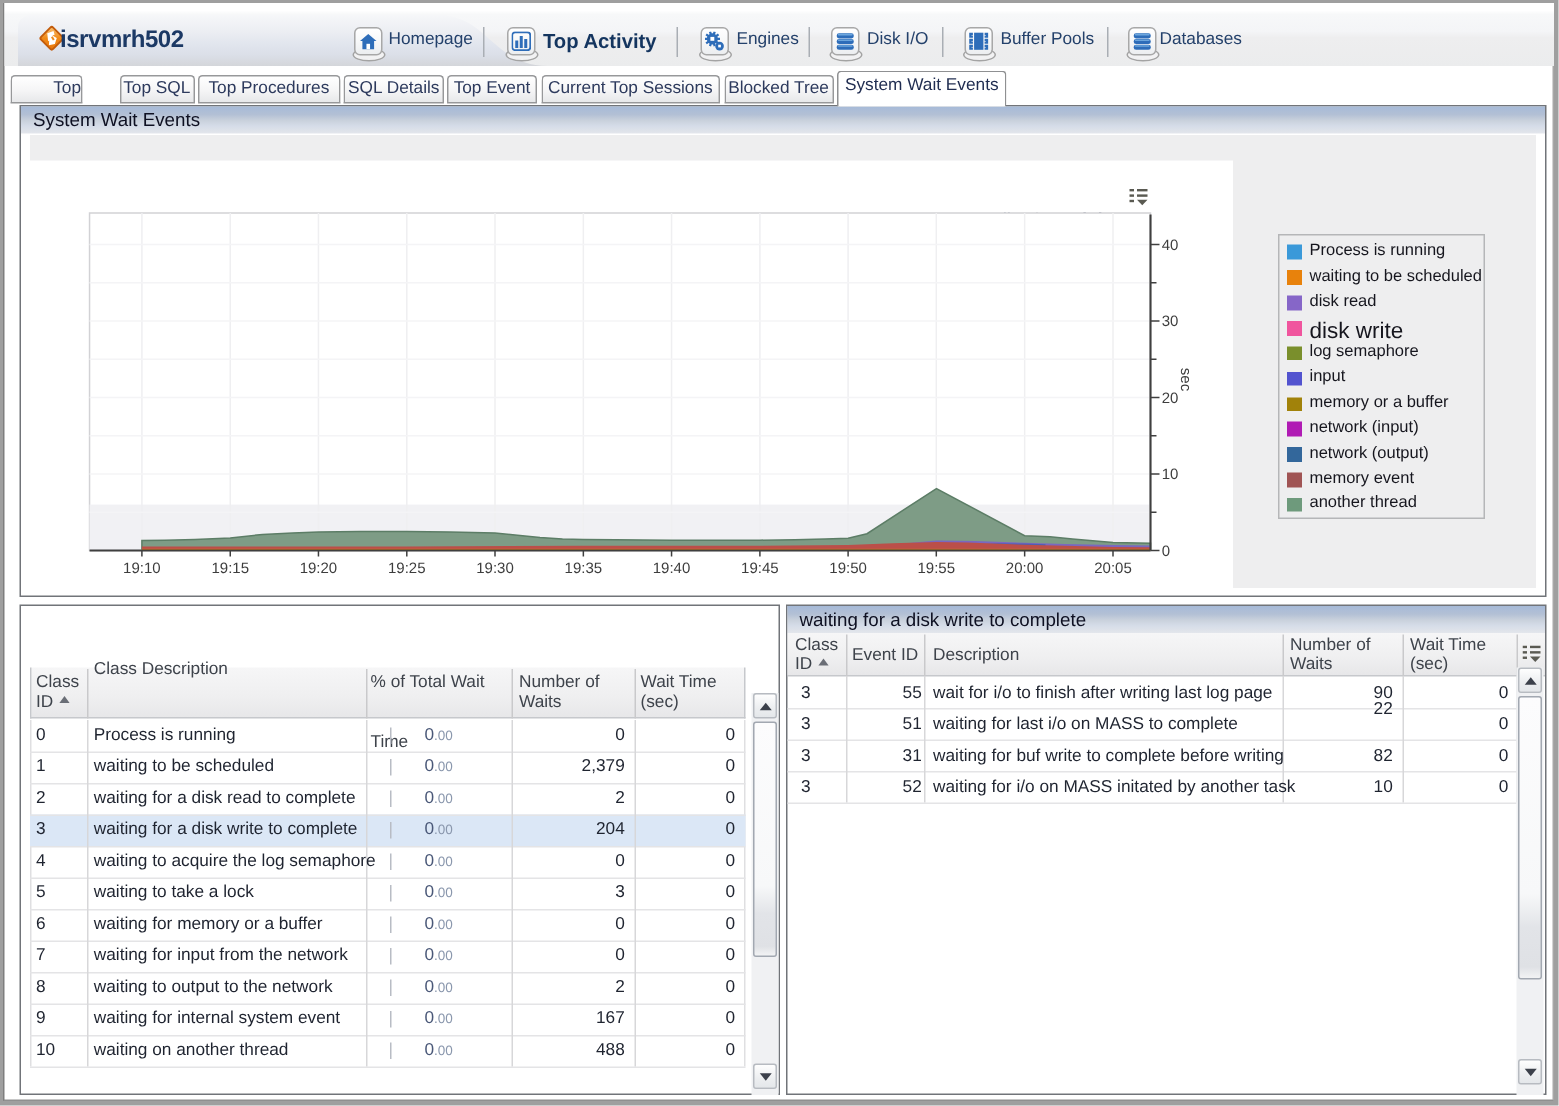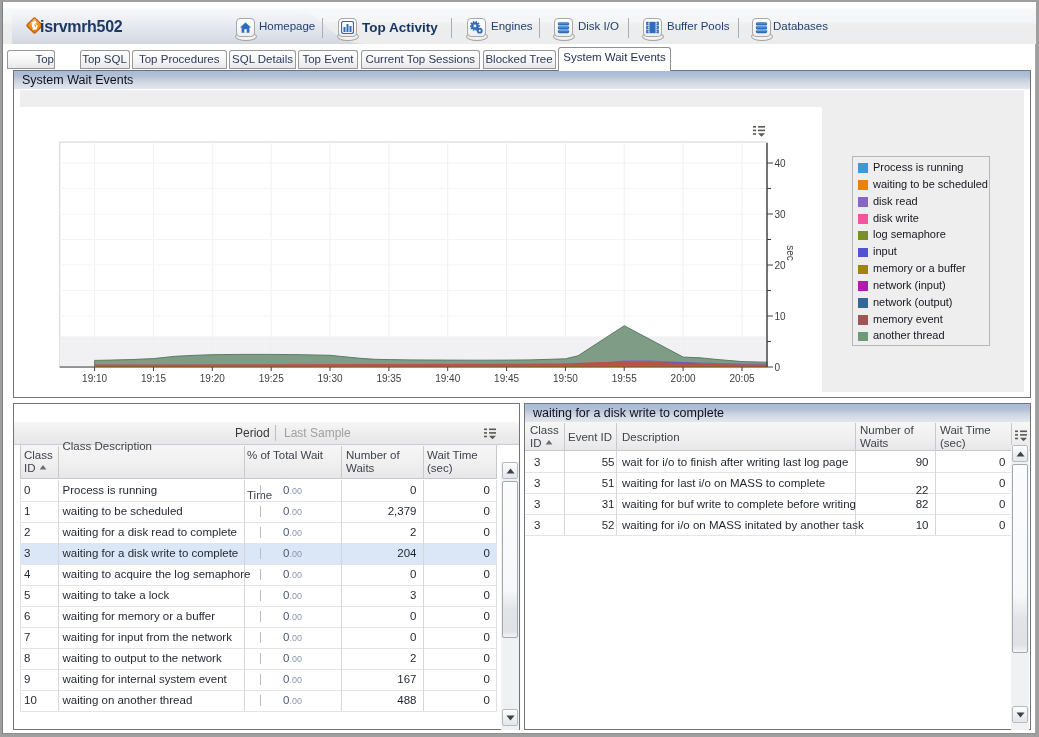--- a/index.html
+++ b/index.html
@@ -260,53 +260,38 @@
         </g>
       </svg>
 <div class="abs" style="left:838px;top:84.5px;width:138px;height:190px;background:#eeeeef;border:1px solid #b5b6b8;">
         <div style="position:absolute;left:5px;top:6.9px;width:9.5px;height:9.5px;background:#3a99d9;"></div>
         <div style="position:absolute;left:20px;top:4.4px;font-size:11px;color:#16161e;white-space:nowrap;">Process is running</div>
         <div style="position:absolute;left:5px;top:23.8px;width:9.5px;height:9.5px;background:#e8820c;"></div>
         <div style="position:absolute;left:20px;top:21.2px;font-size:11px;color:#16161e;white-space:nowrap;">waiting to be scheduled</div>
         <div style="position:absolute;left:5px;top:40.6px;width:9.5px;height:9.5px;background:#8666c8;"></div>
         <div style="position:absolute;left:20px;top:38.1px;font-size:11px;color:#16161e;white-space:nowrap;">disk read</div>
         <div style="position:absolute;left:5px;top:57.5px;width:9.5px;height:9.5px;background:#f0559e;"></div>
-        <div style="position:absolute;left:20px;top:55.0px;font-size:11px;color:#16161e;white-space:nowrap;">disk write</div>
+        <div style="position:absolute;left:20px;top:55.0px;font-size:15px;color:#16161e;white-space:nowrap;">disk write</div>
         <div style="position:absolute;left:5px;top:74.3px;width:9.5px;height:9.5px;background:#7a8f2c;"></div>
         <div style="position:absolute;left:20px;top:71.8px;font-size:11px;color:#16161e;white-space:nowrap;">log semaphore</div>
         <div style="position:absolute;left:5px;top:91.2px;width:9.5px;height:9.5px;background:#5253cf;"></div>
         <div style="position:absolute;left:20px;top:88.7px;font-size:11px;color:#16161e;white-space:nowrap;">input</div>
         <div style="position:absolute;left:5px;top:108.0px;width:9.5px;height:9.5px;background:#a1820a;"></div>
         <div style="position:absolute;left:20px;top:105.5px;font-size:11px;color:#16161e;white-space:nowrap;">memory or a buffer</div>
         <div style="position:absolute;left:5px;top:124.9px;width:9.5px;height:9.5px;background:#b01bb4;"></div>
         <div style="position:absolute;left:20px;top:122.4px;font-size:11px;color:#16161e;white-space:nowrap;">network (input)</div>
         <div style="position:absolute;left:5px;top:141.7px;width:9.5px;height:9.5px;background:#33679b;"></div>
         <div style="position:absolute;left:20px;top:139.2px;font-size:11px;color:#16161e;white-space:nowrap;">network (output)</div>
         <div style="position:absolute;left:5px;top:158.6px;width:9.5px;height:9.5px;background:#a05454;"></div>
         <div style="position:absolute;left:20px;top:156.1px;font-size:11px;color:#16161e;white-space:nowrap;">memory event</div>
         <div style="position:absolute;left:5px;top:175.4px;width:9.5px;height:9.5px;background:#6e9a7c;"></div>
         <div style="position:absolute;left:20px;top:172.9px;font-size:11px;color:#16161e;white-space:nowrap;">another thread</div>
       </div>
 </div>
 <div class="panel" style="left:10px;top:401px;width:507px;height:327px;">
-<div class="abs" style="left:0;top:18px;width:505px;height:23px;background:linear-gradient(180deg,#f6f6f7,#ececed 60%,#e7e7e9);border-bottom:1px solid #c9cdd3;">
-        <span class="abs" style="left:221px;top:4px;font-size:12px;color:#37383c;">Period</span>
-        <div class="abs" style="left:261px;top:3px;width:1px;height:16px;background:#b9bdc3;"></div>
-        <span class="abs" style="left:270px;top:4px;font-size:12px;color:#a0a0a3;">Last Sample</span>
-        <svg class="abs" style="left:470px;top:6px;" width="13" height="12" viewBox="0 0 13 12">
-          <g fill="#5a5a52">
-            <rect x="0" y="0.5" width="3" height="1.6"></rect>
-            <rect x="0" y="4.1" width="3" height="1.6"></rect>
-            <rect x="0" y="7.7" width="3" height="1.6"></rect>
-            <rect x="5" y="0.5" width="7" height="1.6"></rect>
-            <rect x="5" y="4.1" width="7" height="1.6"></rect>
-            <path d="M5,7.7 L12,7.7 L8.5,11.3 Z"></path>
-          </g>
-        </svg>
-      </div>
 <div class="abs" style="left:6px;top:41px;width:477px;height:34px;background:linear-gradient(180deg,#f6f6f7 0%,#efeff0 60%,#e7e7e9 100%);border:1px solid #c6c8cc;border-top:none;"></div>
 <div class="vline" style="left:43.5px;top:42px;height:33px;background:#c9c9cb;"></div>
 <div class="vline" style="left:230px;top:42px;height:33px;background:#c9c9cb;"></div>
 <div class="vline" style="left:327.3px;top:42px;height:33px;background:#c9c9cb;"></div>
 <div class="vline" style="left:409px;top:42px;height:33px;background:#c9c9cb;"></div>
 <div class="gridhead abs" style="left:10px;top:45px;">Class</div>
 <div class="gridhead abs" style="left:10px;top:58px;">ID <svg width="8" height="7" viewBox="0 0 8 7" style="vertical-align:1px;">
           <path d="M4,1 L7.4,5.6 L0.6,5.6 Z" fill="#6a6e76"></path>
         </svg></div>
 <div class="gridhead abs" style="left:48.5px;top:36px;">Class Description</div>
@@ -450,21 +435,21 @@
 <div class="vline" style="left:409.5px;top:47.0px;height:84.0px;"></div>
 <div class="vline" style="left:485.6px;top:47.0px;height:84.0px;"></div>
 <div class="cell" style="left:9px;top:51.5px;">3</div>
 <div class="cell" style="right:415.5px;top:51.5px;">55</div>
 <div class="cell" style="left:97px;top:51.5px;">wait for i/o to finish after writing last log page</div>
 <div class="cell" style="right:101.5px;top:51.5px;">90</div>
 <div class="cell" style="right:24.5px;top:51.5px;">0</div>
 <div class="cell" style="left:9px;top:72.5px;">3</div>
 <div class="cell" style="right:415.5px;top:72.5px;">51</div>
 <div class="cell" style="left:97px;top:72.5px;">waiting for last i/o on MASS to complete</div>
-<div class="cell" style="right:101.5px;top:80px;">22</div>
+<div class="cell" style="right:101.5px;top:63px;">22</div>
 <div class="cell" style="right:24.5px;top:72.5px;">0</div>
 <div class="cell" style="left:9px;top:93.5px;">3</div>
 <div class="cell" style="right:415.5px;top:93.5px;">31</div>
 <div class="cell" style="left:97px;top:93.5px;">waiting for buf write to complete before writing</div>
 <div class="cell" style="right:101.5px;top:93.5px;">82</div>
 <div class="cell" style="right:24.5px;top:93.5px;">0</div>
 <div class="cell" style="left:9px;top:114.5px;">3</div>
 <div class="cell" style="right:415.5px;top:114.5px;">52</div>
 <div class="cell" style="left:97px;top:114.5px;">waiting for i/o on MASS initated by another task</div>
 <div class="cell" style="right:101.5px;top:114.5px;">10</div>

